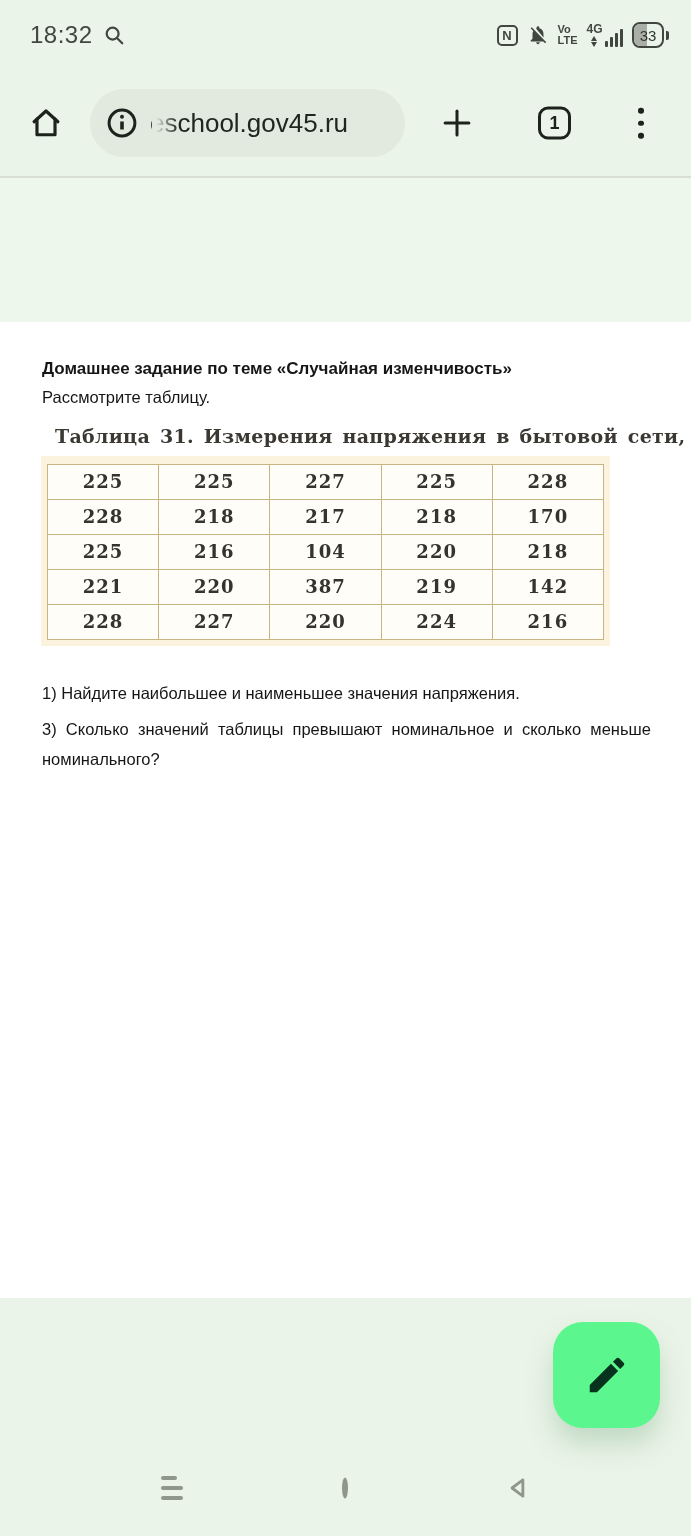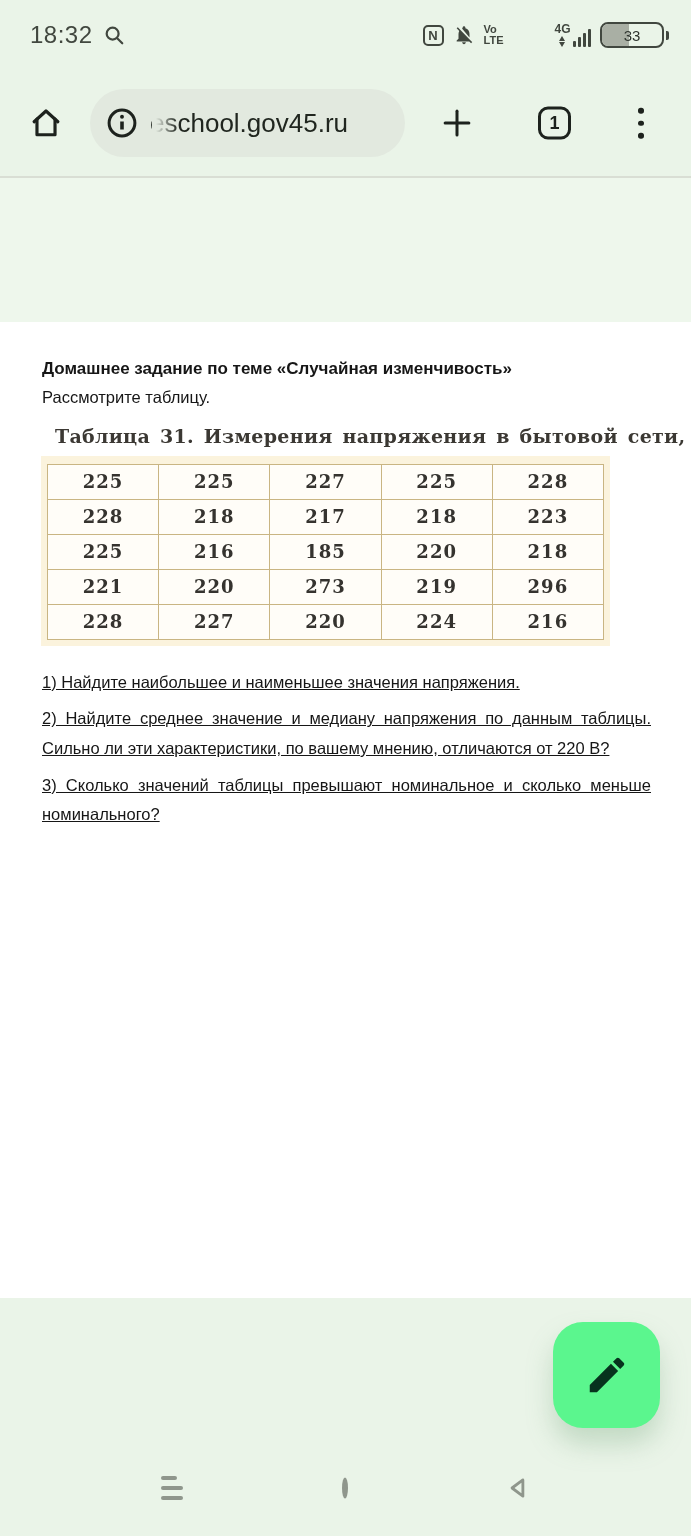--- a/index.html
+++ b/index.html
@@ -24,31 +24,31 @@
   .status-time { font-size:24px; letter-spacing:0.5px; color:#41473f; }
   .status-right { margin-left:auto; display:flex; align-items:center; gap:9px; }
   .nfc-box {
     width:21px; height:21px; border:2.5px solid #41473f; border-radius:5px;
     display:flex; align-items:center; justify-content:center;
     font-size:13px; font-weight:bold; color:#41473f;
   }
   .volte { display:flex; flex-direction:column; align-items:flex-start; line-height:1;text-align:right; }
   .volte span { font-size:11px; font-weight:bold; color:#41473f; letter-spacing:0; }
   .net-group { display:flex; align-items:flex-end; gap:2px; }
-  .net-left { display:flex; flex-direction:column; align-items:center; line-height:1; gap:1px;margin-left:42px; }
+  .net-left { display:flex; flex-direction:column; align-items:center; line-height:1; gap:1px; }
   .net-label { font-size:12px; font-weight:bold; color:#41473f; }
   .updown { display:flex; flex-direction:column; gap:1px; align-items:center; }
   .tri-up { width:0; height:0; border-left:3.5px solid transparent; border-right:3.5px solid transparent; border-bottom:5px solid #41473f; }
   .tri-down { width:0; height:0; border-left:3.5px solid transparent; border-right:3.5px solid transparent; border-top:5px solid #41473f; }
   .bars { display:flex; align-items:flex-end; gap:1.5px; }
   .bars i { display:block; width:3.5px; background:#41473f; border-radius:1px; }
   .bars i:nth-child(1){height:6px;} .bars i:nth-child(2){height:10px;}
   .bars i:nth-child(3){height:14px;} .bars i:nth-child(4){height:18px;}
   .battery {
-    position:relative; width:64px; height:26px;
+    position:relative; width:32px; height:26px;
     border:2.5px solid #41473f; border-radius:8px;
     display:flex; align-items:center; justify-content:center;
     overflow:hidden; background:transparent;
   }
   .battery-fill { position:absolute; left:0; top:0; bottom:0; width:45%; background:#a9afa4; }
   .battery-text { position:relative; font-size:15px; color:#2f352f; z-index:1; }
   .battery-nub { width:3.5px; height:9px; background:#41473f; border-radius:0 2px 2px 0; margin-left:1.5px; }
 
   
   .toolbar {
@@ -111,21 +111,21 @@
     background:#fffdf8;
   }
   table.voltage td {
     width:111px; height:35px;
     border:1.8px solid #c9b583;
     text-align:center; vertical-align:middle;
     font-family:"DejaVu Serif","Liberation Serif",serif;
     font-weight:bold; font-size:18px; color:#35332f; letter-spacing:1px;
   }
 
-  .questions { margin-top:12px;text-decoration:underline; }
+  .questions { margin-top:23px; }
   .q { margin:0 0 7px 0; }
   .q-justify { text-align:justify; }
 
   .defs { margin-top:8px; font-style:italic; }
   .def-line { margin:0 0 8px 0; }
   .def-underline { text-decoration:underline; text-underline-offset:4px; }
 
   
   .fab {
     position:absolute; left:553px; top:1322px; width:107px; height:106px;
@@ -249,51 +249,50 @@
               <td>225</td>
               <td>227</td>
               <td>225</td>
               <td>228</td>
             </tr>
             <tr>
               <td>228</td>
               <td>218</td>
               <td>217</td>
               <td>218</td>
-              <td>223</td>
+              <td>170</td>
             </tr>
             <tr>
               <td>225</td>
               <td>216</td>
-              <td>185</td>
+              <td>104</td>
               <td>220</td>
               <td>218</td>
             </tr>
             <tr>
               <td>221</td>
               <td>220</td>
-              <td>273</td>
+              <td>387</td>
               <td>219</td>
-              <td>296</td>
+              <td>142</td>
             </tr>
             <tr>
               <td>228</td>
               <td>227</td>
               <td>220</td>
               <td>224</td>
               <td>216</td>
             </tr>
           </tbody>
       </table>
     </div>
   </div>
 
   <div class="questions">
     <p class="q">1) Найдите наибольшее и наименьшее значения напряжения.</p>
-    <p class="q q-justify">2) Найдите среднее значение и медиану напряжения по данным таблицы. Сильно ли эти характеристики, по вашему мнению, отличаются от 220 В?</p>
     <p class="q q-justify">3) Сколько значений таблицы превышают номинальное и сколько меньше номинального?</p>
   </div>
 
   <div class="defs">
   </div>
 </div>
 
 <button class="fab">
   <span>
     <svg width="46" height="46" viewBox="0 0 24 24" fill="#07331e">

